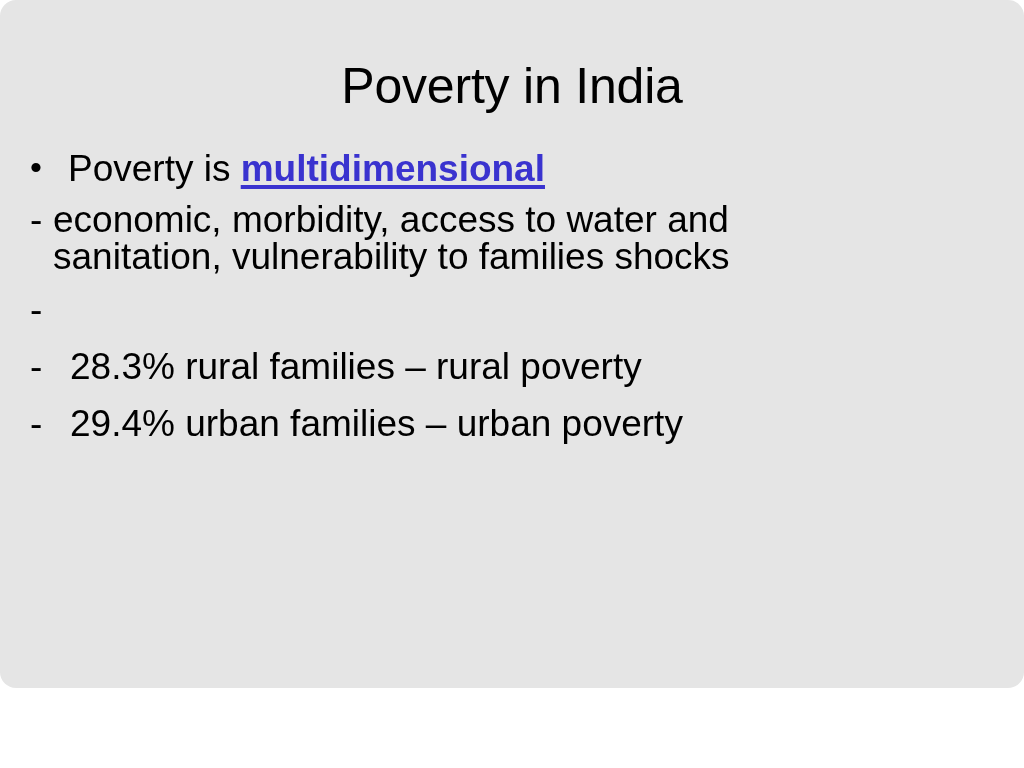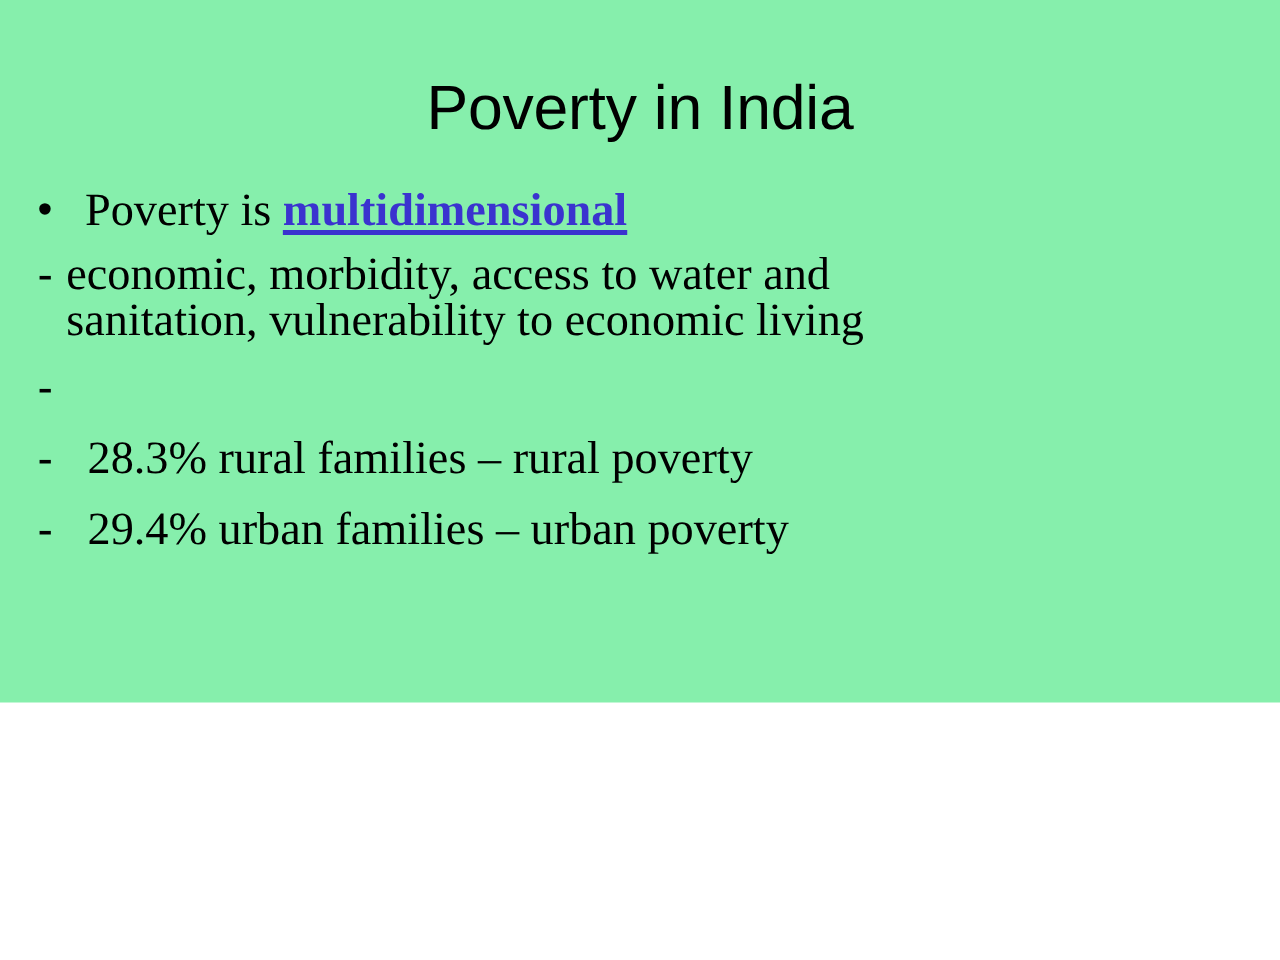--- a/index.html
+++ b/index.html
@@ -12,23 +12,24 @@
     height: 768px;
     overflow: hidden;
     font-family: "Liberation Sans", sans-serif;
     color: #000000;
     -webkit-font-smoothing: antialiased;
   }
 
   .slide {
     position: relative;
     width: 1024px;
-    height: 562px;
-    background: #86efac;
+    height: 688px;
+    background: #e5e5e5;
     box-sizing: border-box;
+    border-radius: 16px;
   }
 
   .slide-title {
     position: absolute;
     top: 58px;
     left: 0;
     width: 1024px;
     text-align: center;
     font-size: 50px;
     font-weight: 400;
@@ -58,21 +59,20 @@
     text-align: left;
     color: #000000;
     font-size: 37px;
     line-height: 1.0;
   }
 
   .text {
     flex: 1 1 auto;
     font-size: 37px;
     line-height: 1.0;
-    font-family: Liberation Serif, serif;
   }
 
   
   .row-bullet {
     margin-bottom: 14px;
   }
   .row-bullet .marker {
     width: 38px;
     font-size: 34px;
     line-height: 1.05;
@@ -133,21 +133,21 @@
 
     <div class="line row-bullet">
       <span class="marker">•</span>
       <span class="text"><span>Poverty is </span><span class="link-word">multidimensional</span></span>
     </div>
 
     <div class="line row-dash para-deprivation">
       <span class="marker">-</span>
       <span class="text para">
         <span class="l">economic, morbidity, access to water and</span>
-        <span class="l">sanitation, vulnerability to economic living</span>
+        <span class="l">sanitation, vulnerability to families shocks</span>
       </span>
     </div>
 
     <div class="line row-dash para-official">
       <span class="marker">-</span>
       <span class="text para">
       </span>
     </div>
 
     <div class="line row-dash-wide row-28">

